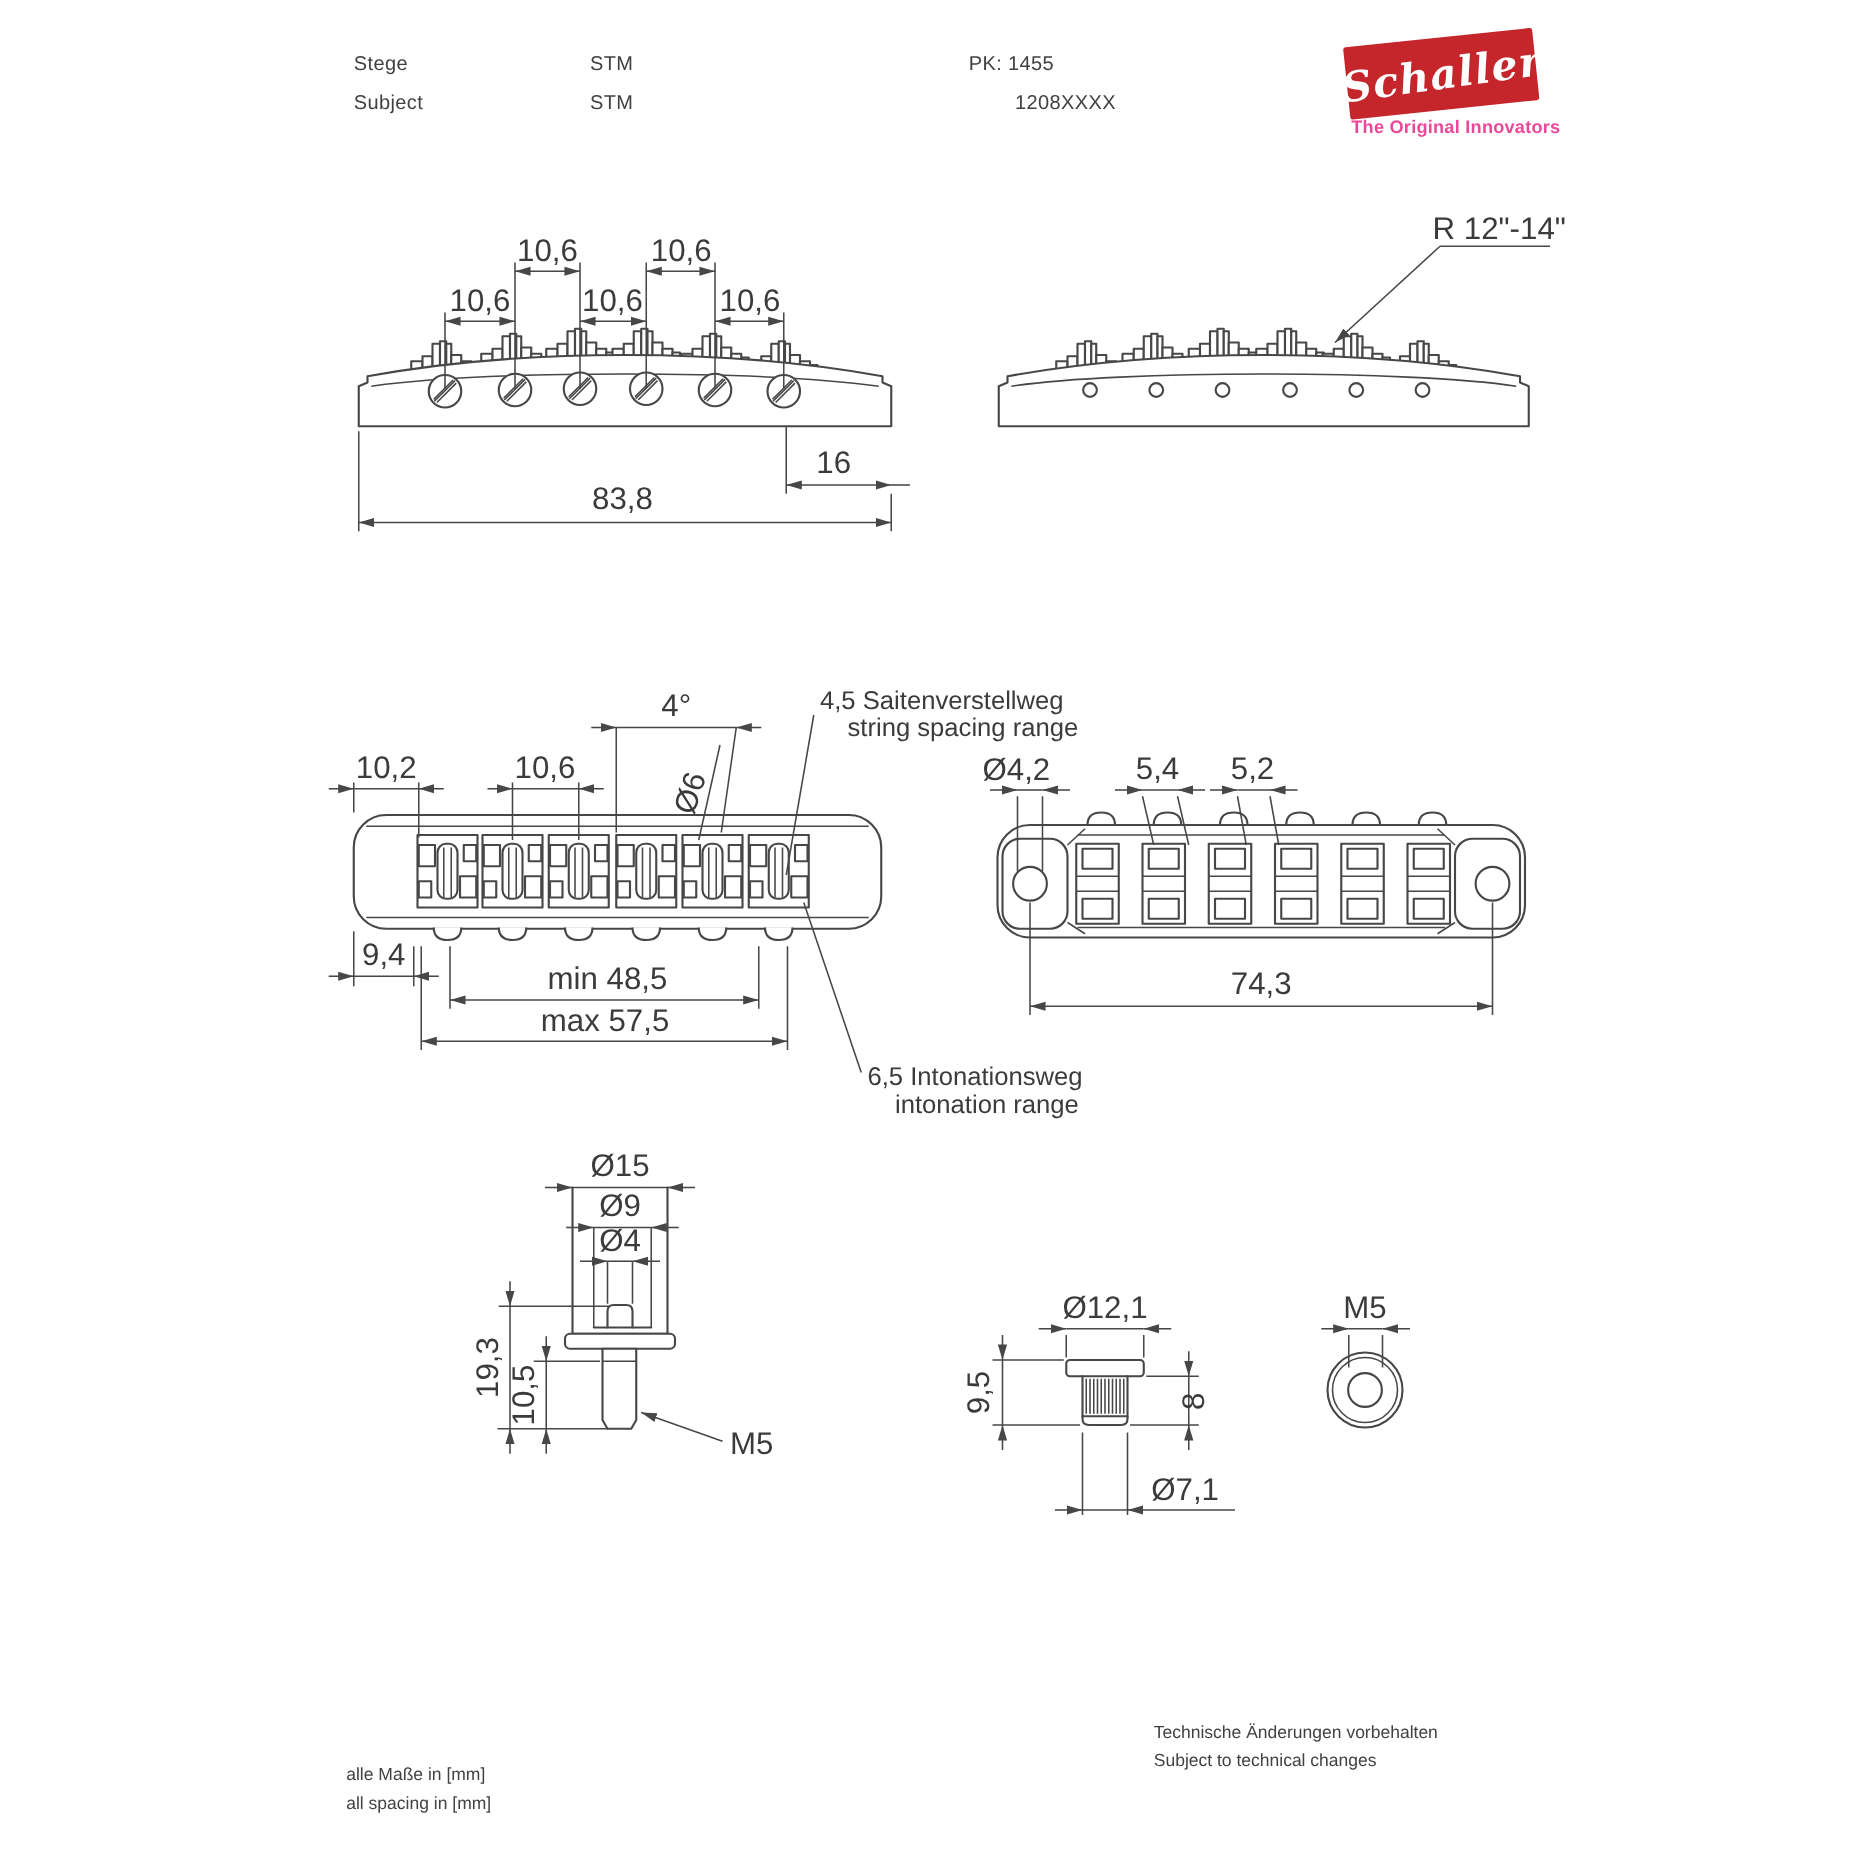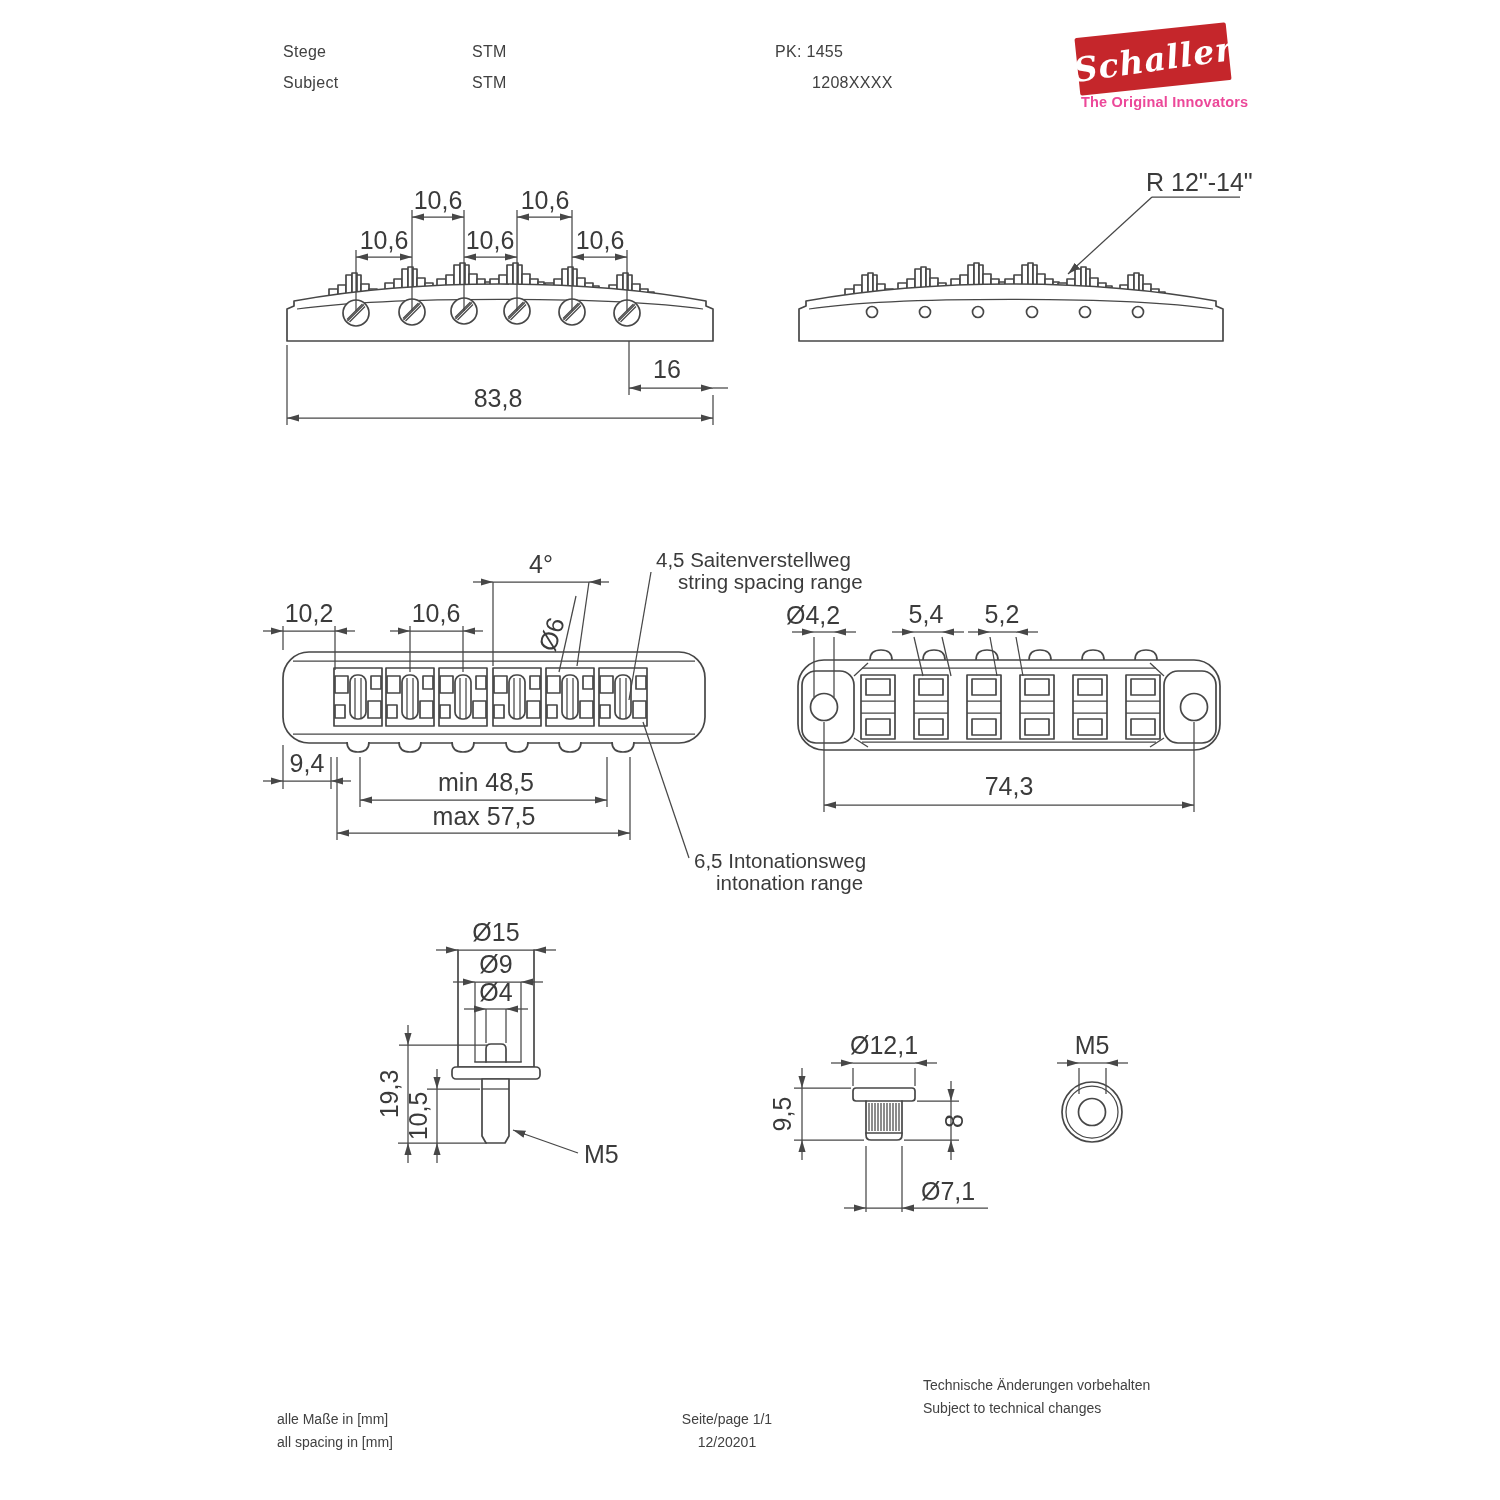--- a/index.html
+++ b/index.html
@@ -375,22 +375,18 @@
 
   <div class="logo-box">
     <span class="logo-script">Schaller</span>
   </div>
   <div class="logo-tag">The Original Innovators</div>
 
   <div class="abs ftr" style="left:277px;top:1408px">
     <div>alle Maße in [mm]</div>
     <div>all spacing in [mm]</div>
   </div>
-  <div class="abs ftr" style="left:597px;top:1408px;width:260px;text-align:center">
-    <div>Seite/page 1/1</div>
-    <div>12/20201</div>
-  </div>
   <div class="abs ftr" style="left:923px;top:1374px">
     <div>Technische Änderungen vorbehalten</div>
     <div>Subject to technical changes</div>
   </div>
 
 </div>
 
 </body></html>

